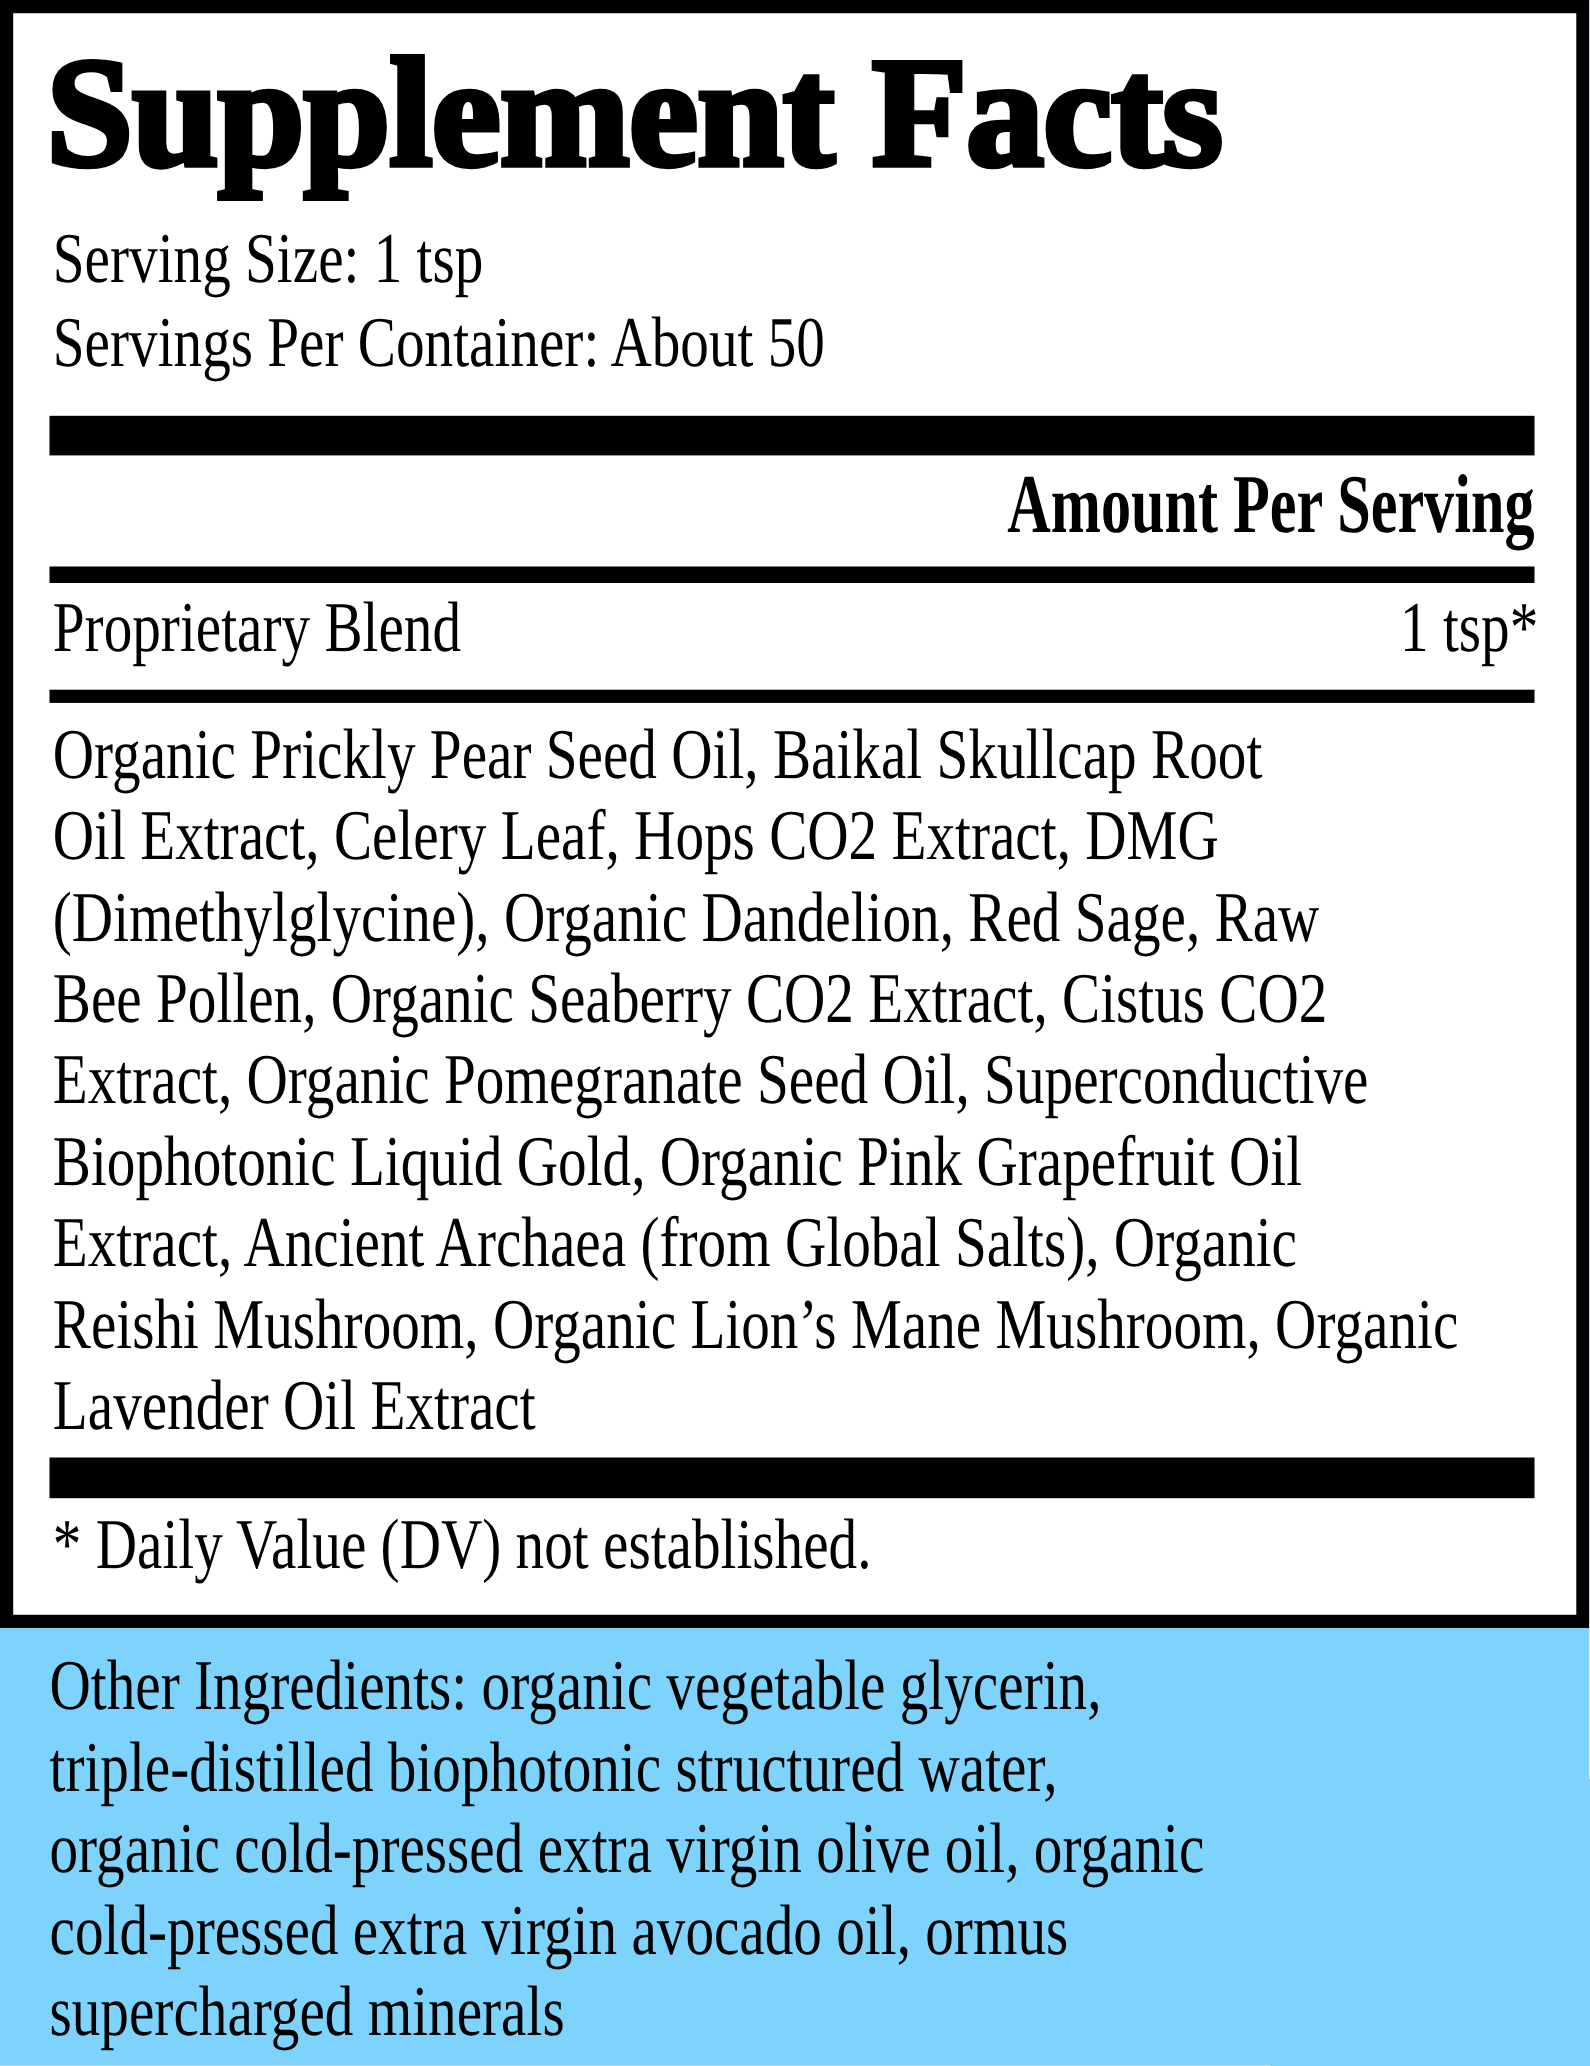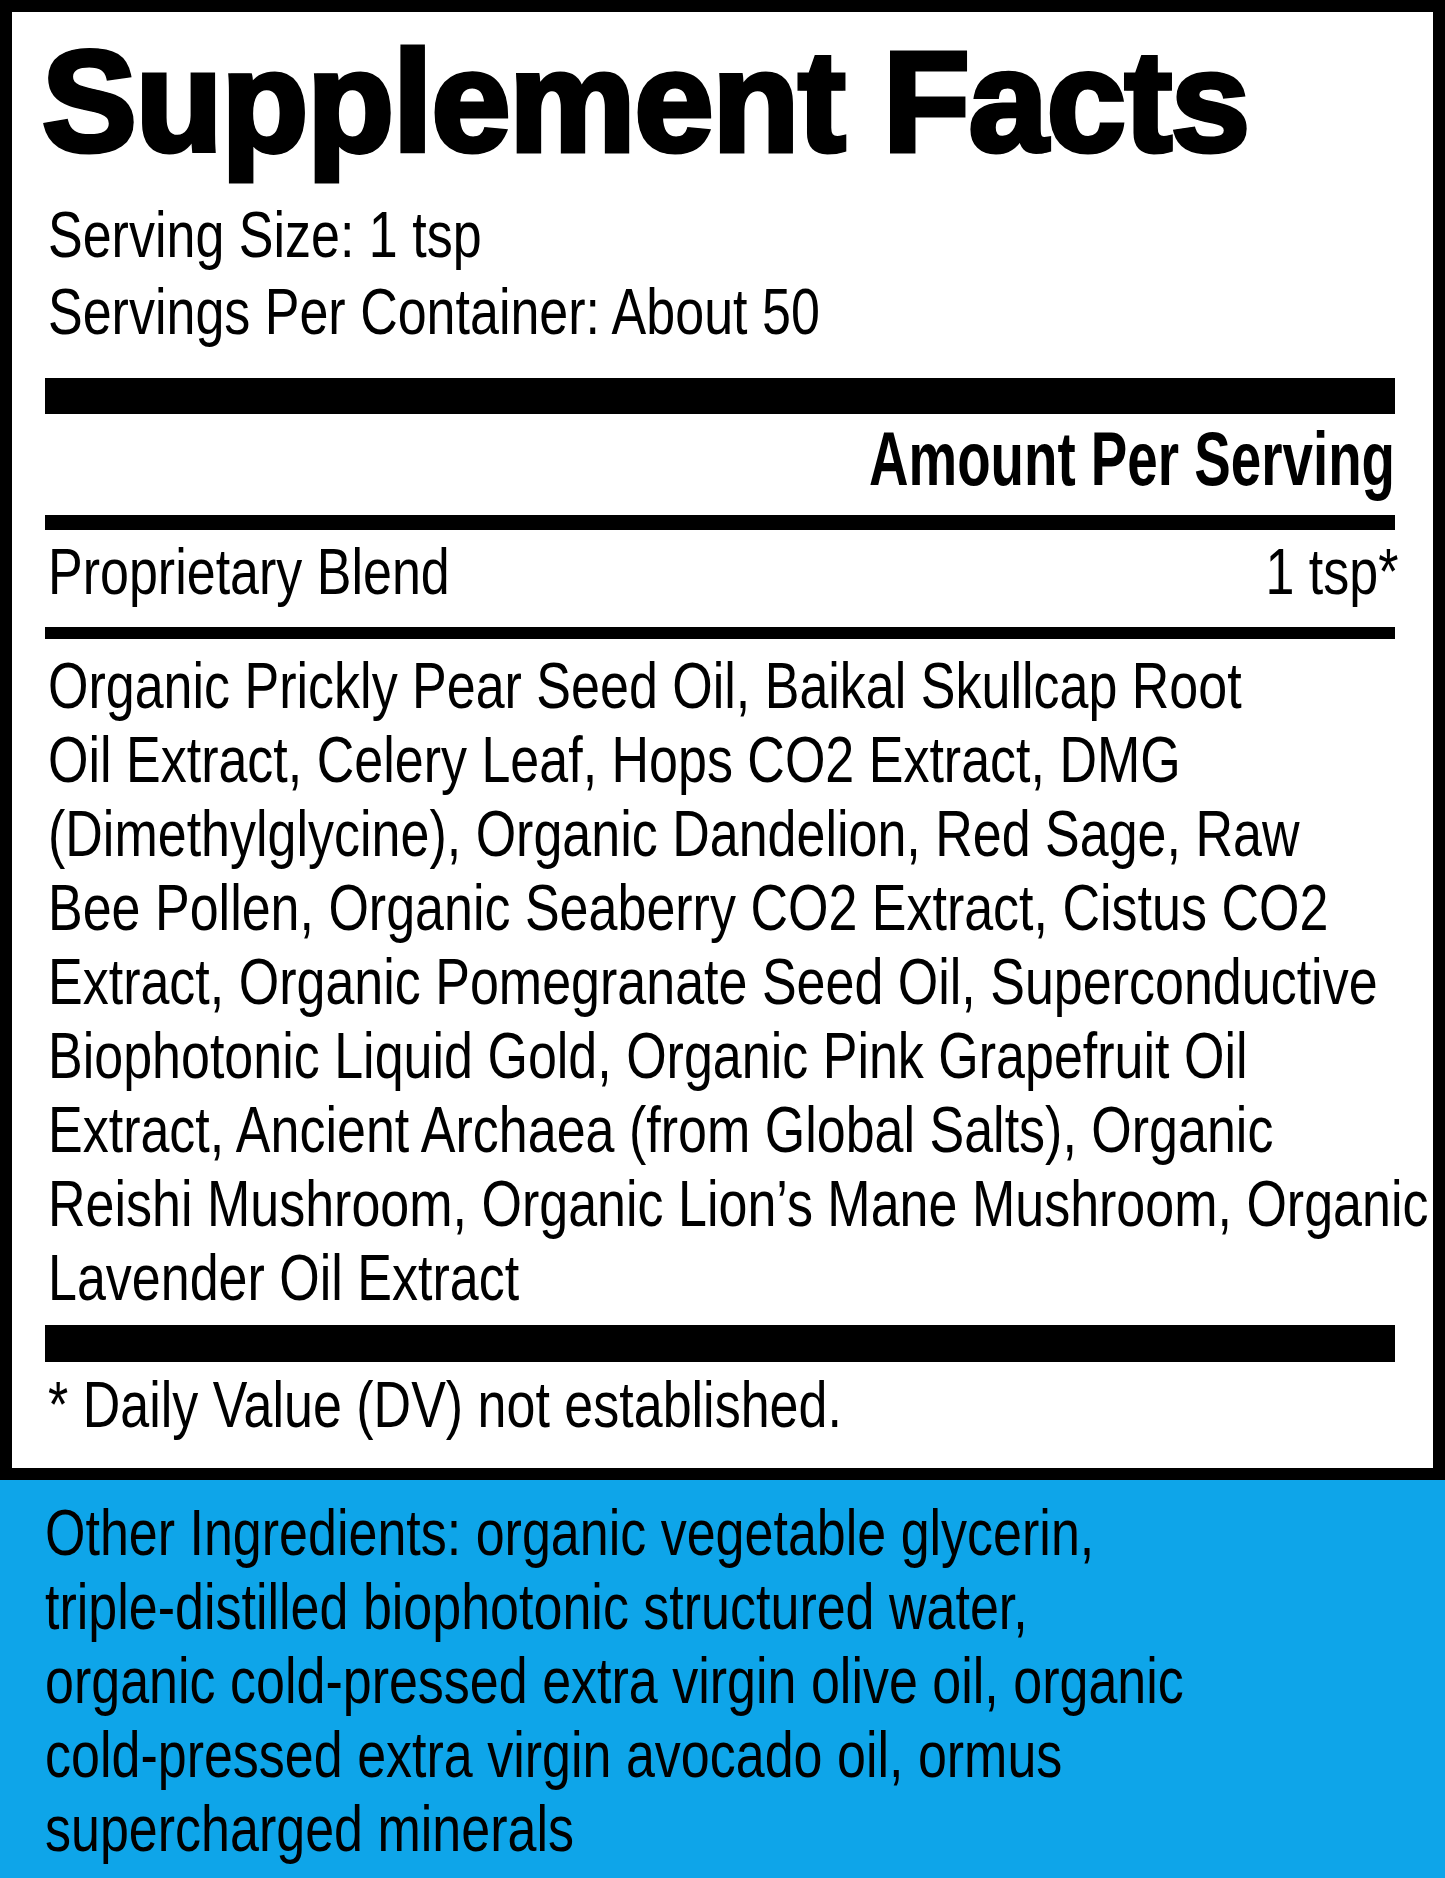--- a/index.html
+++ b/index.html
@@ -1,20 +1,20 @@
 <!DOCTYPE html>
 <html><head>
 <meta charset="utf-8">
 <style>
   html,body{margin:0;padding:0;background:#ffffff;}
   .screen{
     position:relative;
     width:1445px;height:1878px;
-    background:#0ea5e9;
-    font-family:Liberation Sans, sans-serif;
+    background:#7dd3fc;
+    font-family:Liberation Serif, serif;
     color:#000;
     overflow:hidden;
   }
   
   .facts-box{
     position:absolute;left:0;top:0;
     width:1445px;height:1480px;
     border:12px solid #000;
     box-sizing:border-box;
     background:#fff;

